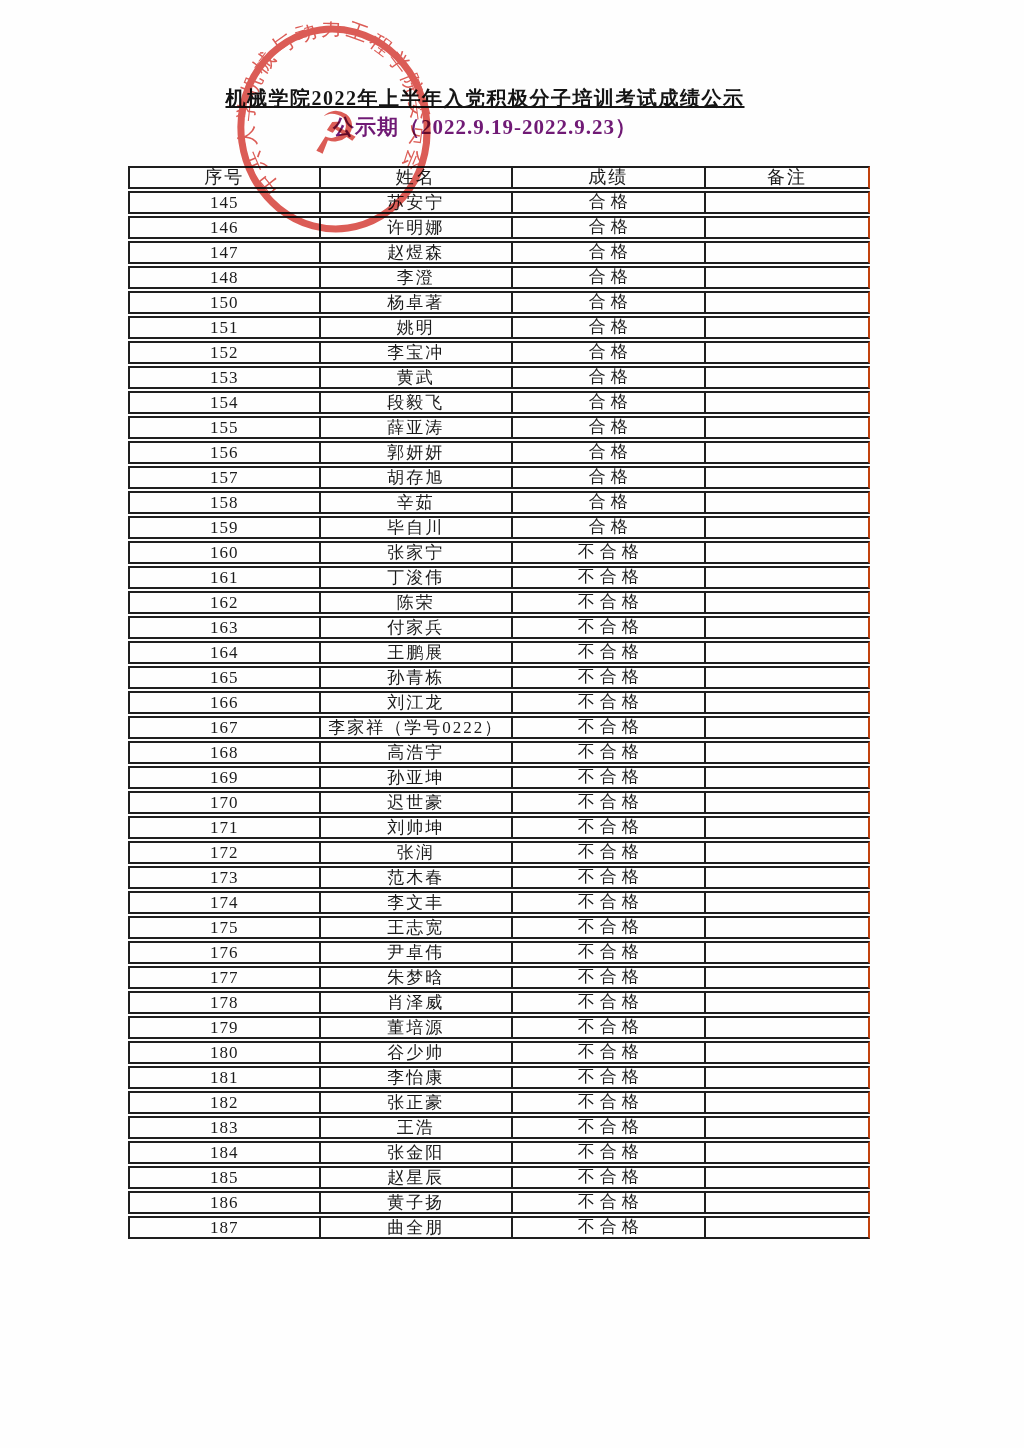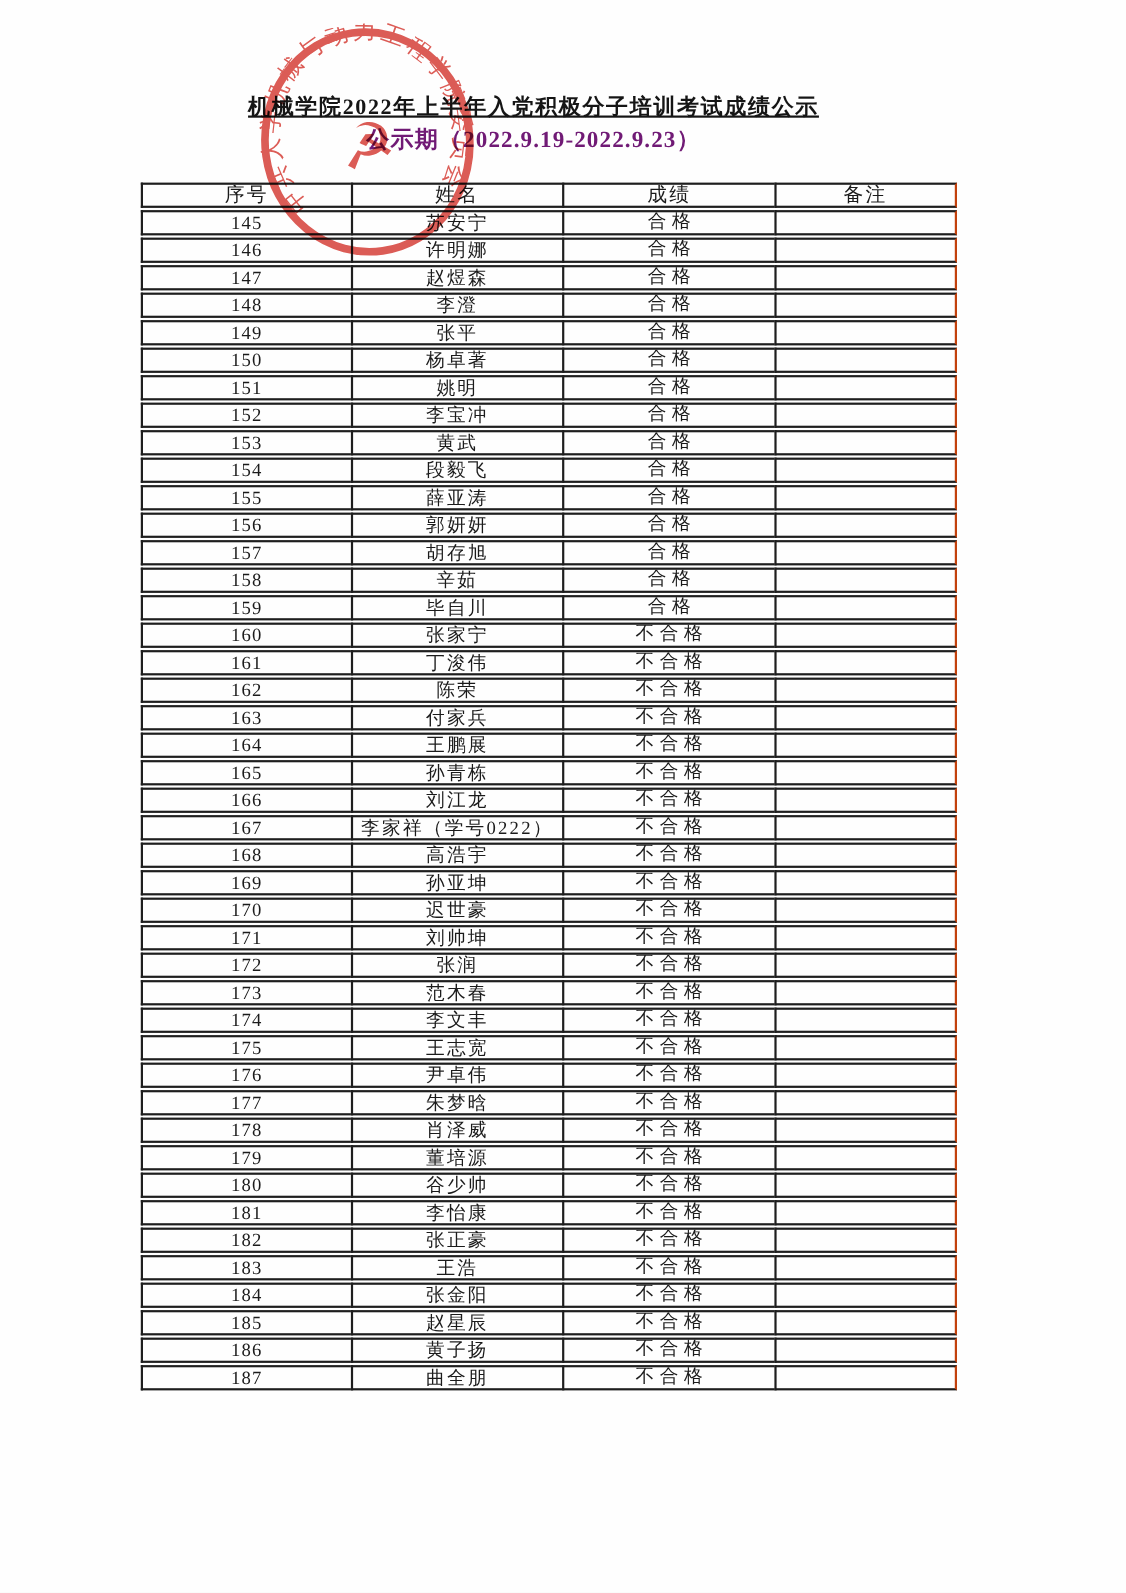--- a/index.html
+++ b/index.html
@@ -95,26 +95,20 @@
       <td class="f-note"></td>
     </tr>
 
     <tr>
       <td class="f-no">148</td>
       <td class="f-name">李澄</td>
       <td class="f-result">合格</td>
       <td class="f-note"></td>
     </tr>
 
-    <tr>
-      <td class="f-no">149</td>
-      <td class="f-name">张平</td>
-      <td class="f-result">合格</td>
-      <td class="f-note"></td>
-    </tr>
 
     <tr>
       <td class="f-no">150</td>
       <td class="f-name">杨卓著</td>
       <td class="f-result">合格</td>
       <td class="f-note"></td>
     </tr>
 
     <tr>
       <td class="f-no">151</td>

